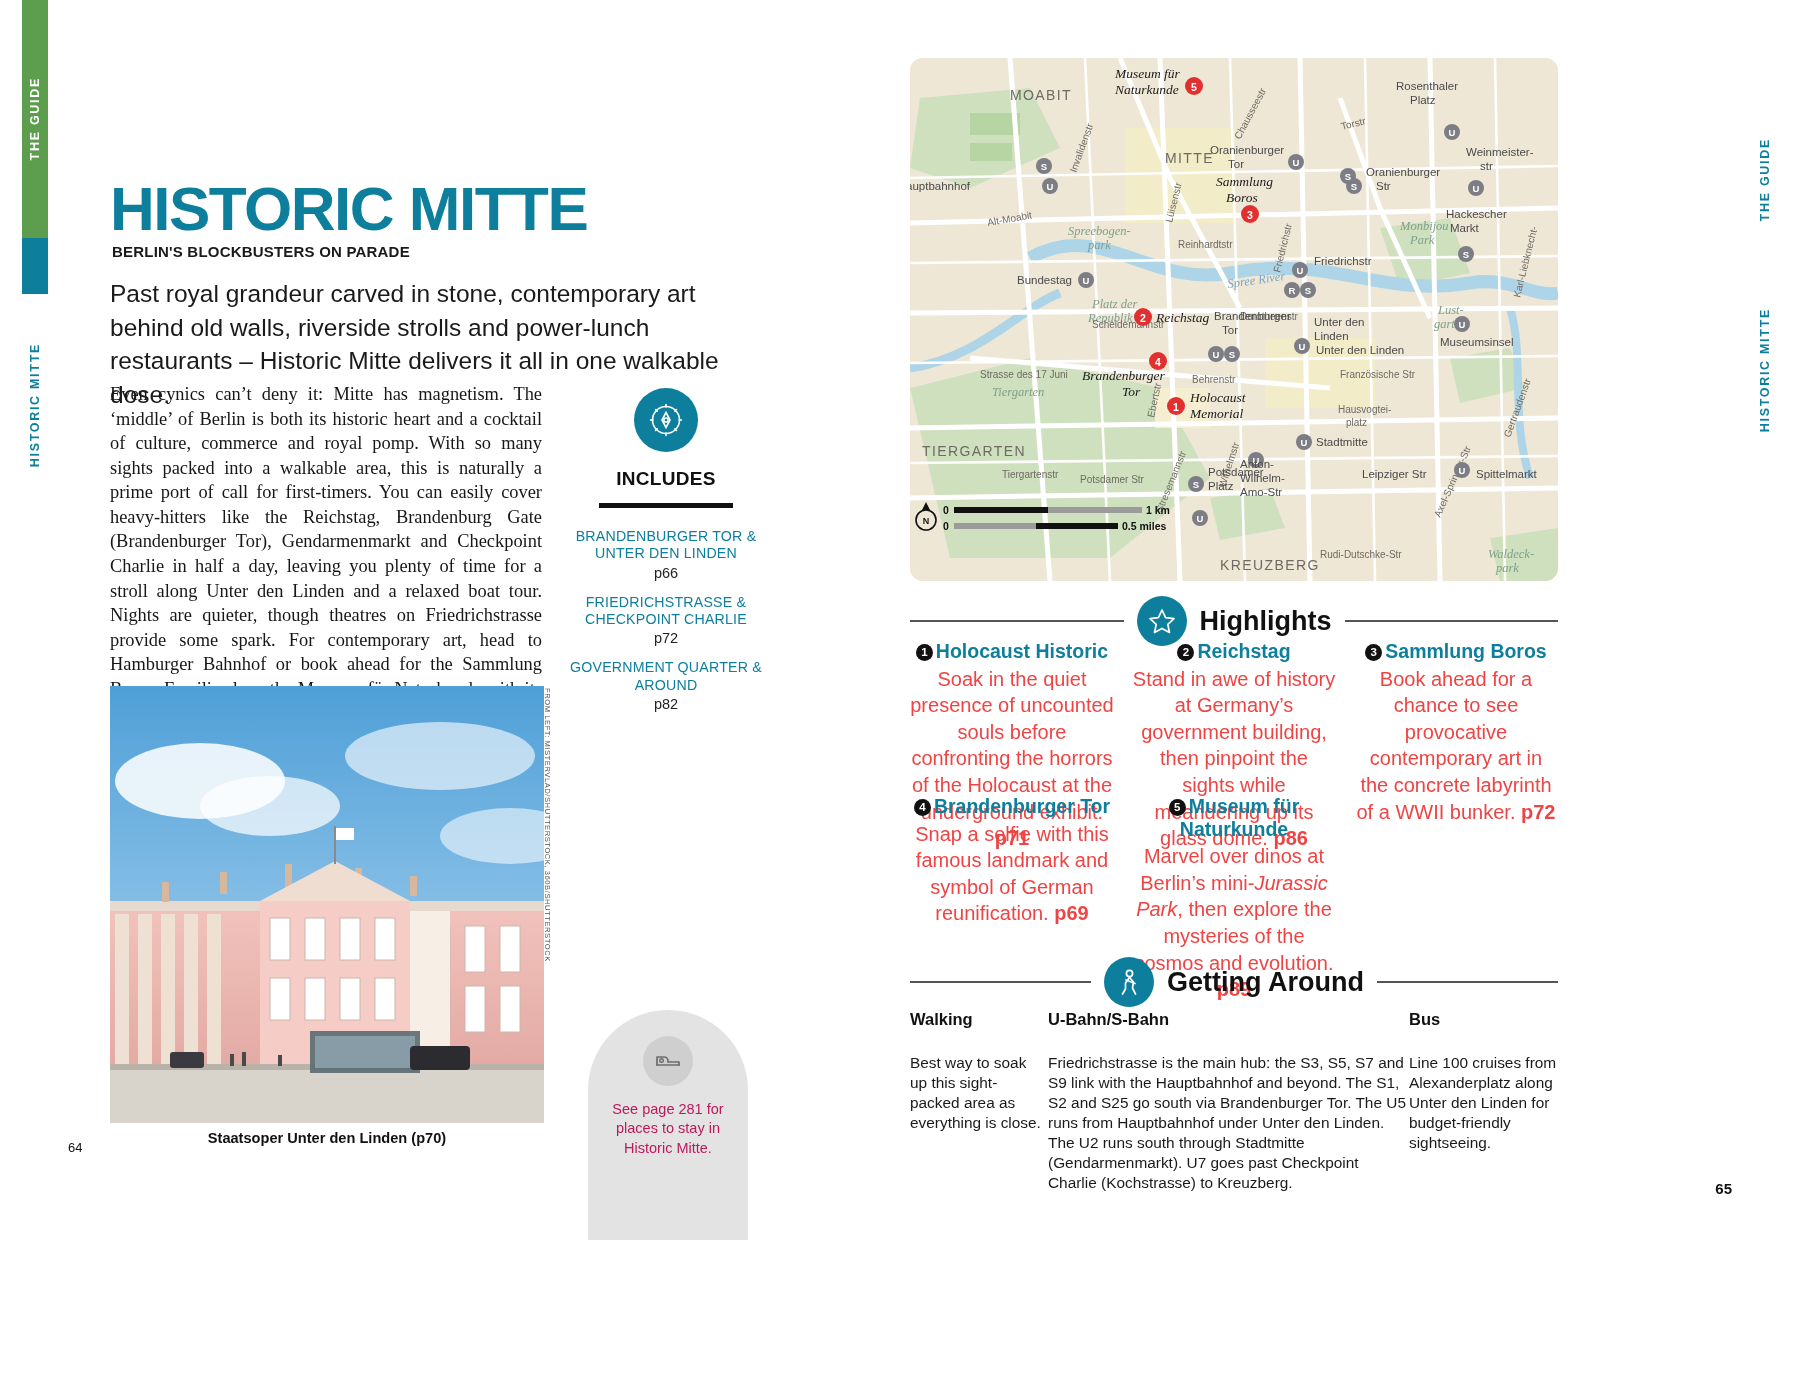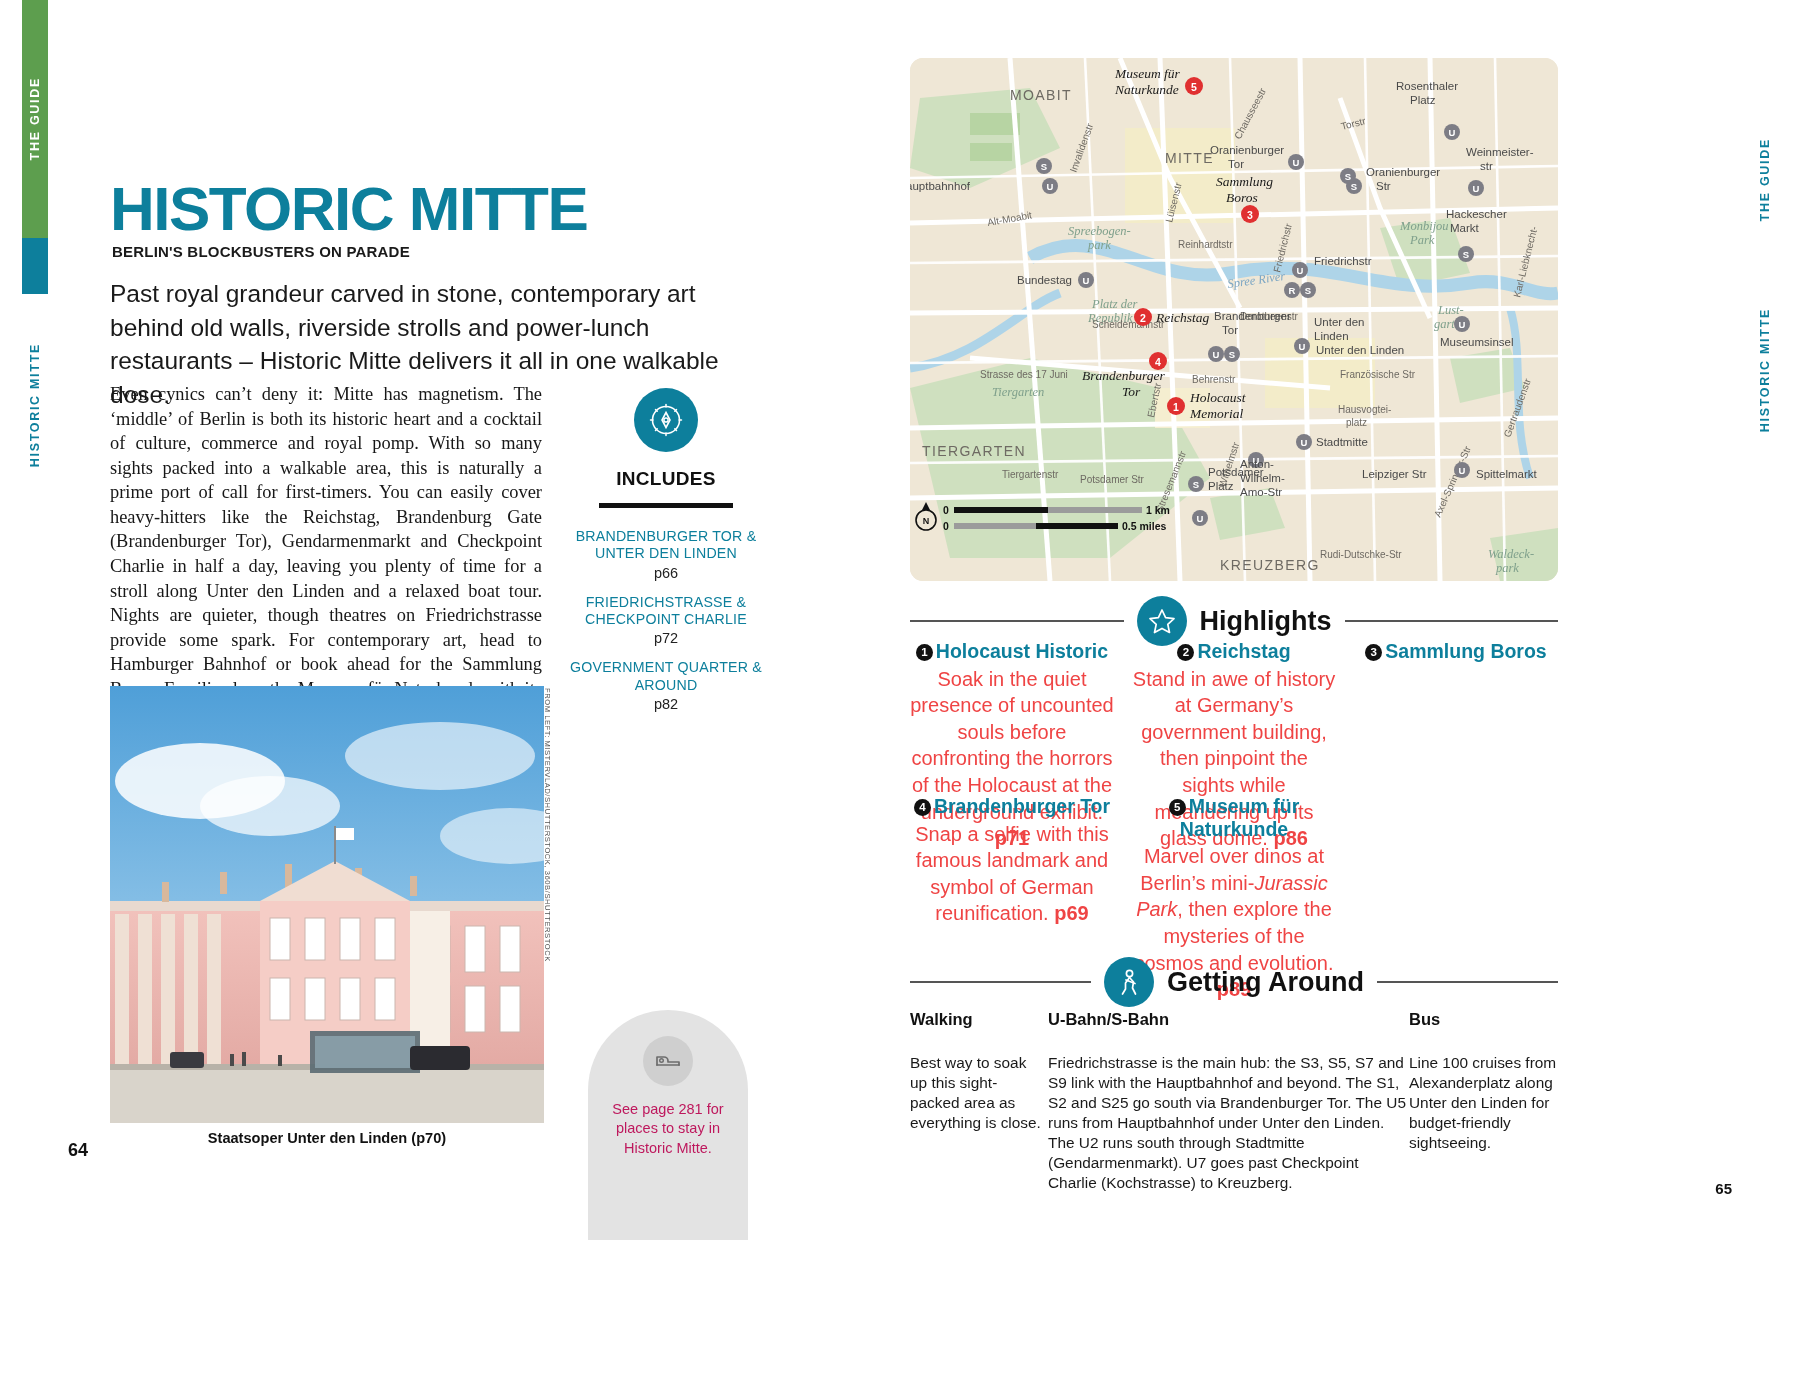--- a/index.html
+++ b/index.html
@@ -90,21 +90,21 @@
     position:absolute; left:495px; top:688px;
     writing-mode:vertical-rl; font-size:7.6px; color:#555;
     letter-spacing:0.55px; white-space:nowrap;
   }
   .caption {
     position:absolute; left:62px; top:1130px; width:434px;
     text-align:center; font-size:14.6px; font-weight:bold; color:#111;
   }
   .pageno-l {
     position:absolute; left:20px; top:1140px;
-    font-size:18px; font-weight:bold; color:#111;text-align:right;
+    font-size:13px; font-weight:normal; color:#111;text-align:right;
   }
 
   
   .stay {
     position:absolute; left:540px; top:1010px; width:160px; height:230px;
     background:#e3e3e3; border-radius:80px 80px 0 0;
     display:flex; flex-direction:column; align-items:center;
     padding-top:26px;
   }
   .stay-icon {
@@ -567,20 +567,23 @@
           <span class="hl-num">2</span><span>Reichstag</span>
         </div>
         <div class="hl-body">
           <span>Stand in awe of history at Germany’s government building, then pinpoint the sights while meandering up its glass dome. </span><b>p86</b>
         </div>
       </div>
       <div class="hl-card">
         <div class="hl-head">
           <span class="hl-num">3</span><span>Sammlung Boros</span>
         </div>
+        <div class="hl-body">
+          <span>Book ahead for a chance to see provocative contemporary art in the concrete labyrinth of a WWII bunker. </span><b>p72</b>
+        </div>
       </div>
     </div>
 
     <div class="hl-grid" style="top:795px;">
       <div class="hl-card">
         <div class="hl-head">
           <span class="hl-num">4</span><span>Brandenburger Tor</span>
         </div>
         <div class="hl-body">
           <span>Snap a selfie with this famous landmark and symbol of German reunification. </span><b>p69</b>

